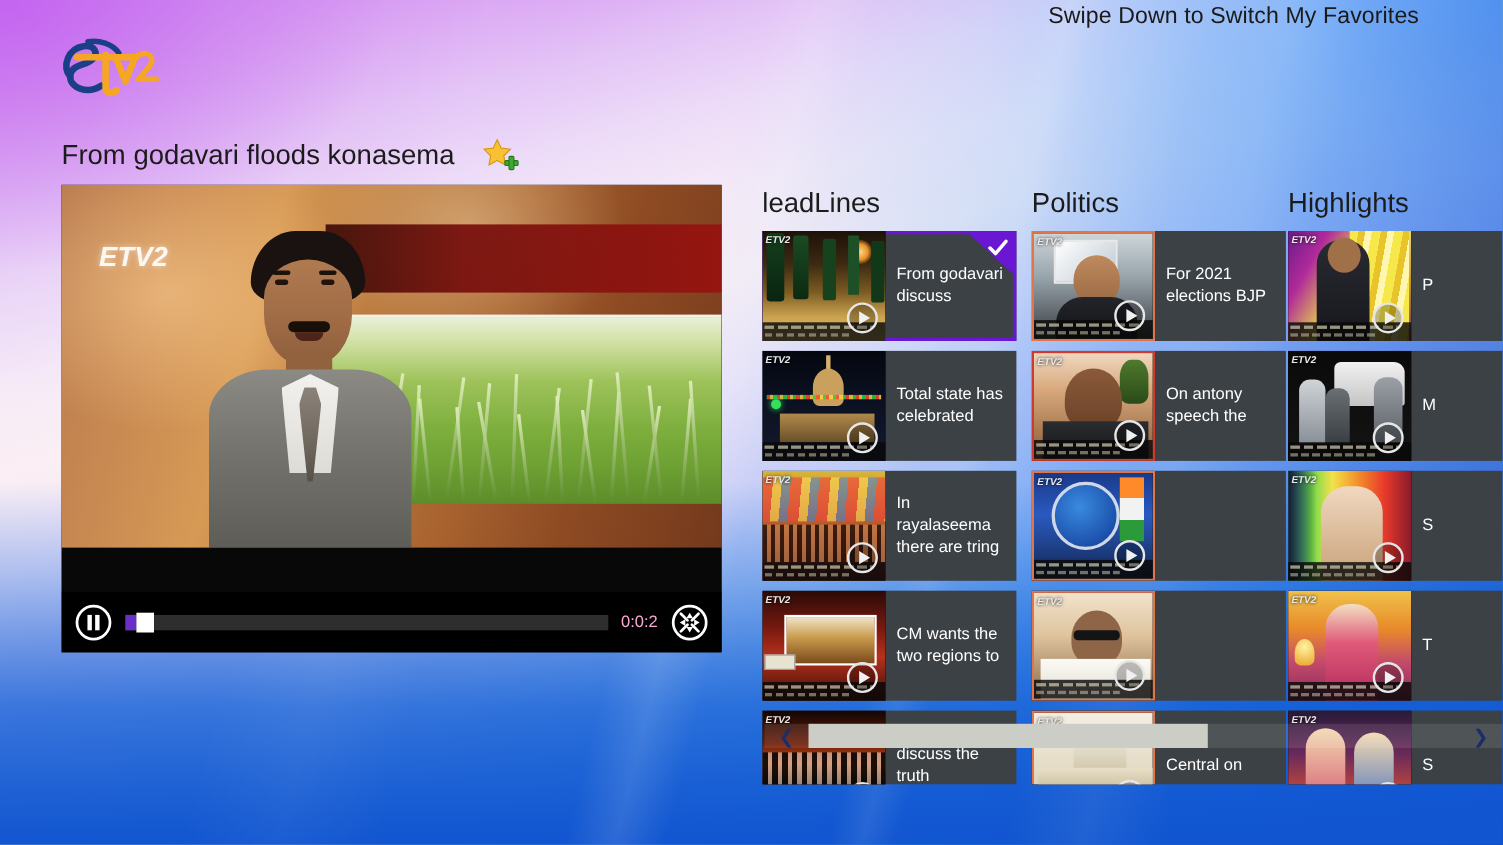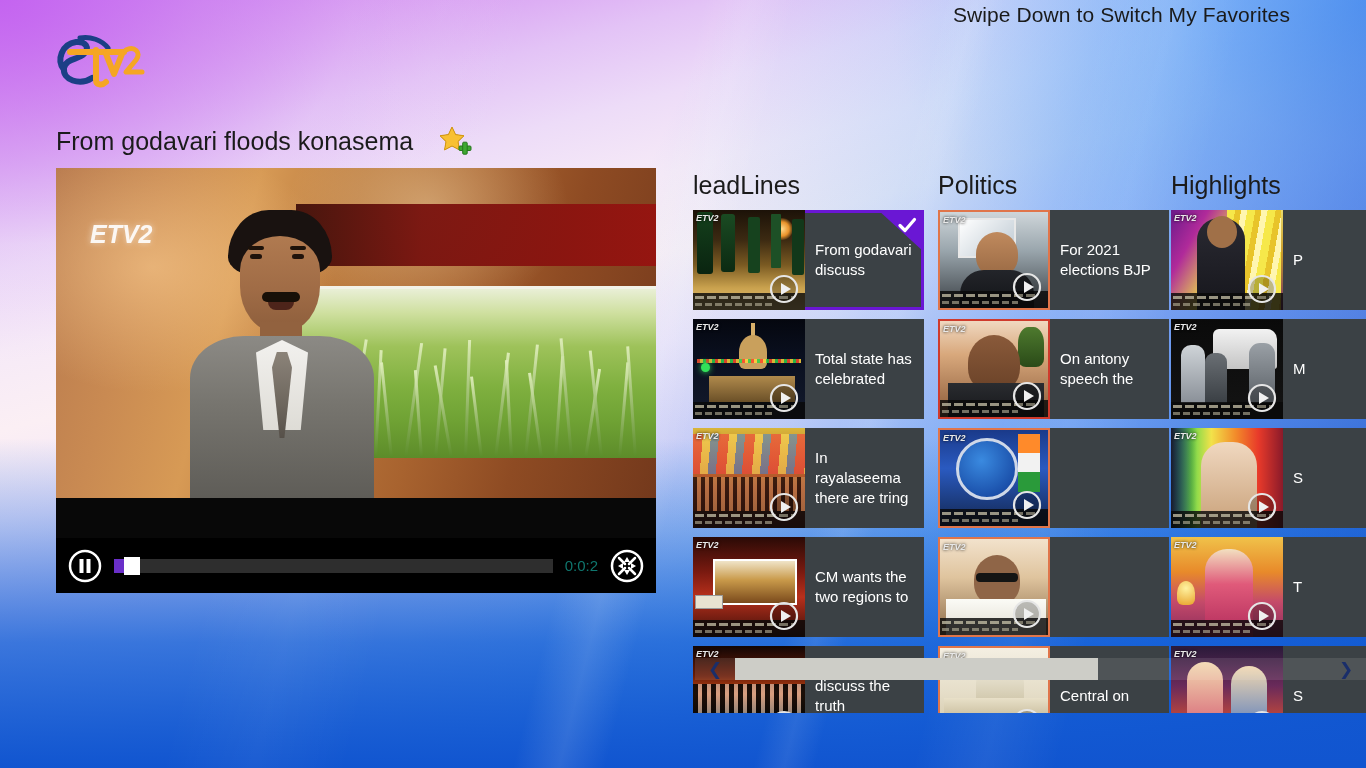--- a/index.html
+++ b/index.html
@@ -176,21 +176,21 @@
   
   .player-controls {
     position:absolute; left:0; bottom:0; width:100%; height:55px;
     background:#000; display:flex; align-items:center; padding:0 12px; gap:12px;
   }
   .ctl-btn { width:34px; height:34px; flex:0 0 auto; position:relative; cursor:pointer; }
   .progress-wrap { flex:1 1 auto; height:18px; position:relative; display:flex; align-items:center; }
   .progress-track { position:absolute; left:0; right:0; height:14px; background:#2e2e2e; }
   .progress-elapsed { position:absolute; left:0; width:10px; height:14px; background:#6a2fc9; }
   .progress-thumb { position:absolute; left:10px; width:16px; height:18px; background:#fff; }
-  .time-label { color:#0f766e; font-size:15px; flex:0 0 auto; }
+  .time-label { color:#f9a8d4; font-size:15px; flex:0 0 auto; }
 
   .caption {
     margin-top:7px; font-size:16px; color:#fff; line-height:20px;
   }
 
   
   .grid-area {
     position:absolute; left:693px; top:120px; width:673px; height:545px; z-index:6;
     overflow:hidden;
     margin-top:48px;

